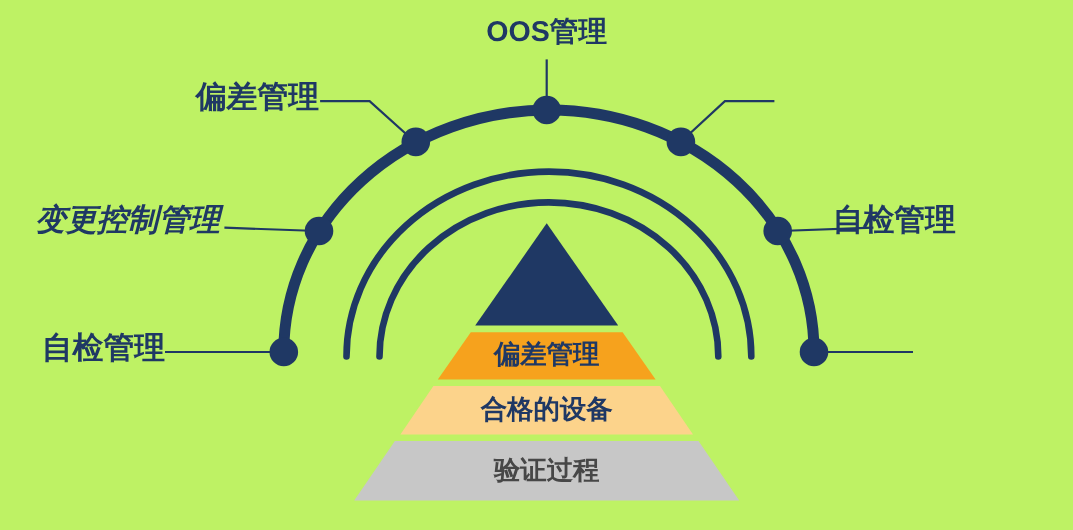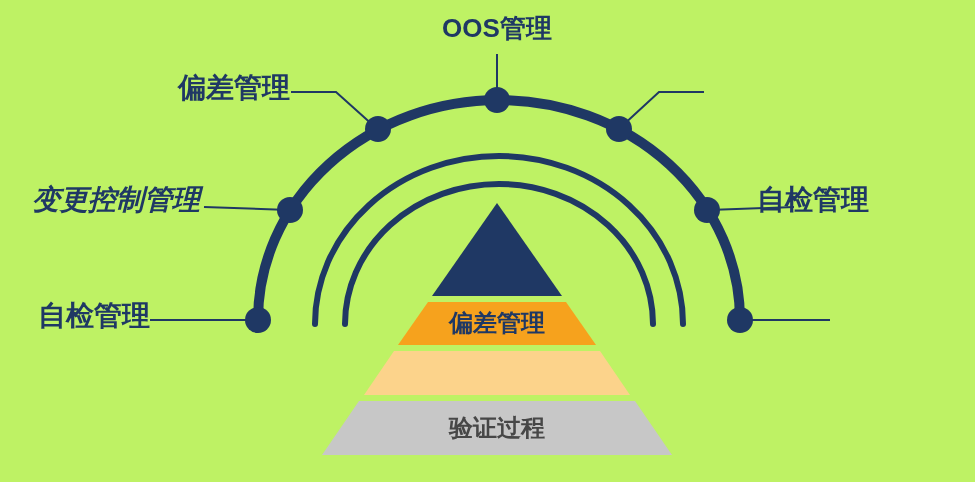--- a/index.html
+++ b/index.html
@@ -66,15 +66,16 @@
     <polygon points="359,401 635,401 672,455 322,455" fill="#c7c7c7"></polygon>
   </svg>
 
   <div class="arc-label center" style="left:397px;top:14px;width:200px;">OOS管理</div>
   <div class="arc-label right" style="left:140px;top:74px;width:150px;">偏差管理</div>
   <div class="arc-label right" style="left:30px;top:186px;width:170px;font-style:italic;">变更控制管理</div>
   <div class="arc-label left" style="left:757px;top:186px;">自检管理</div>
   <div class="arc-label right" style="left:38px;top:302px;width:110px;">自检管理</div>
 
   <div class="pyr-label" style="left:497px;top:310px;">偏差管理</div>
+  <div class="pyr-label" style="left:497px;top:360px;">合格的设备</div>
   <div class="pyr-label staff" style="left:497px;top:415px;">验证过程</div>
 
 </div>
 
 </body></html>

